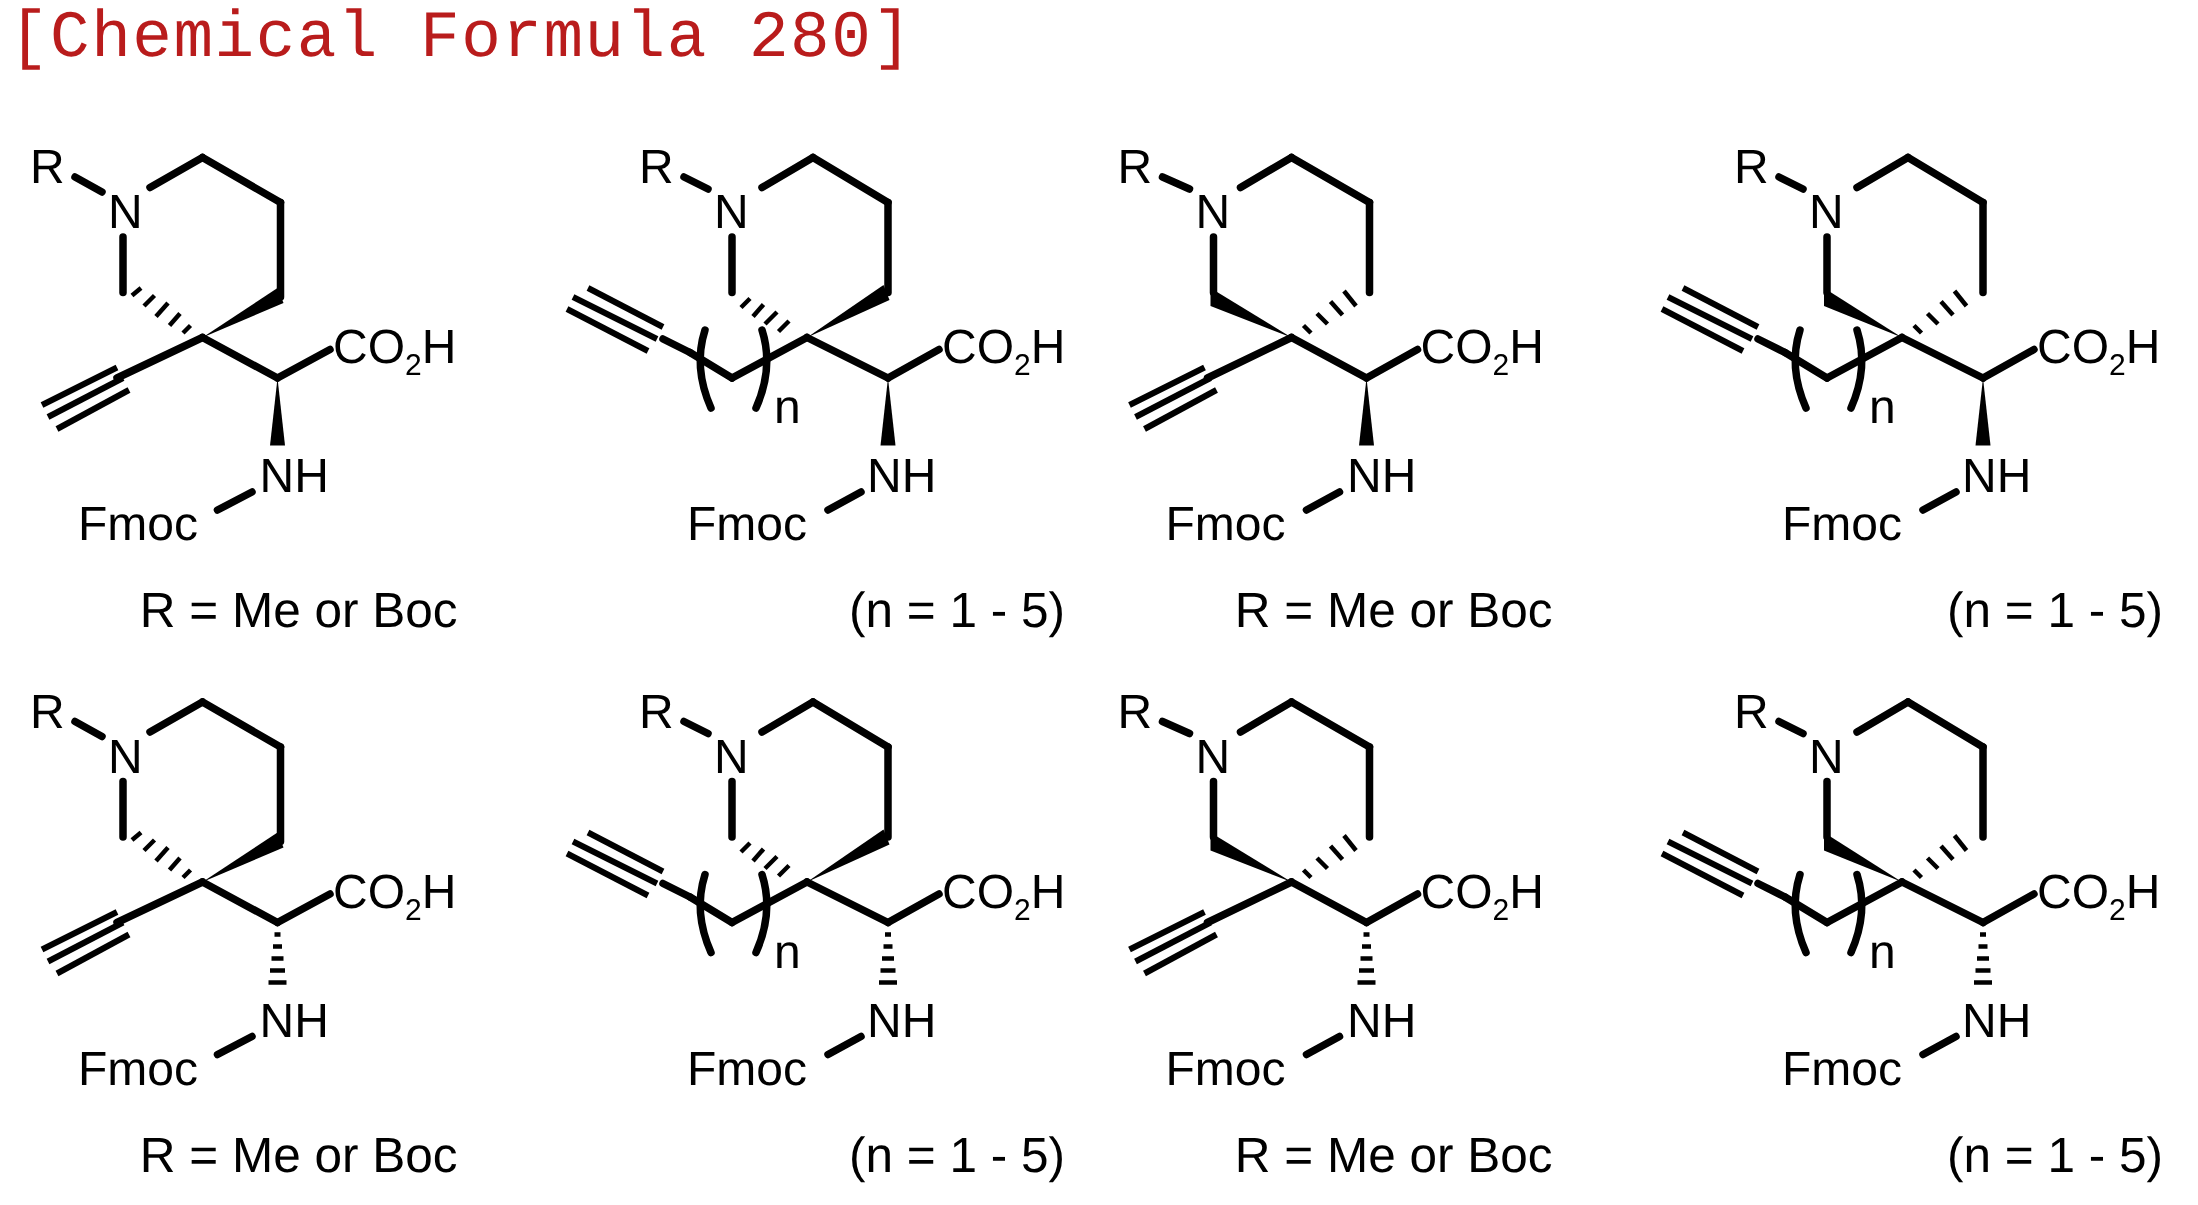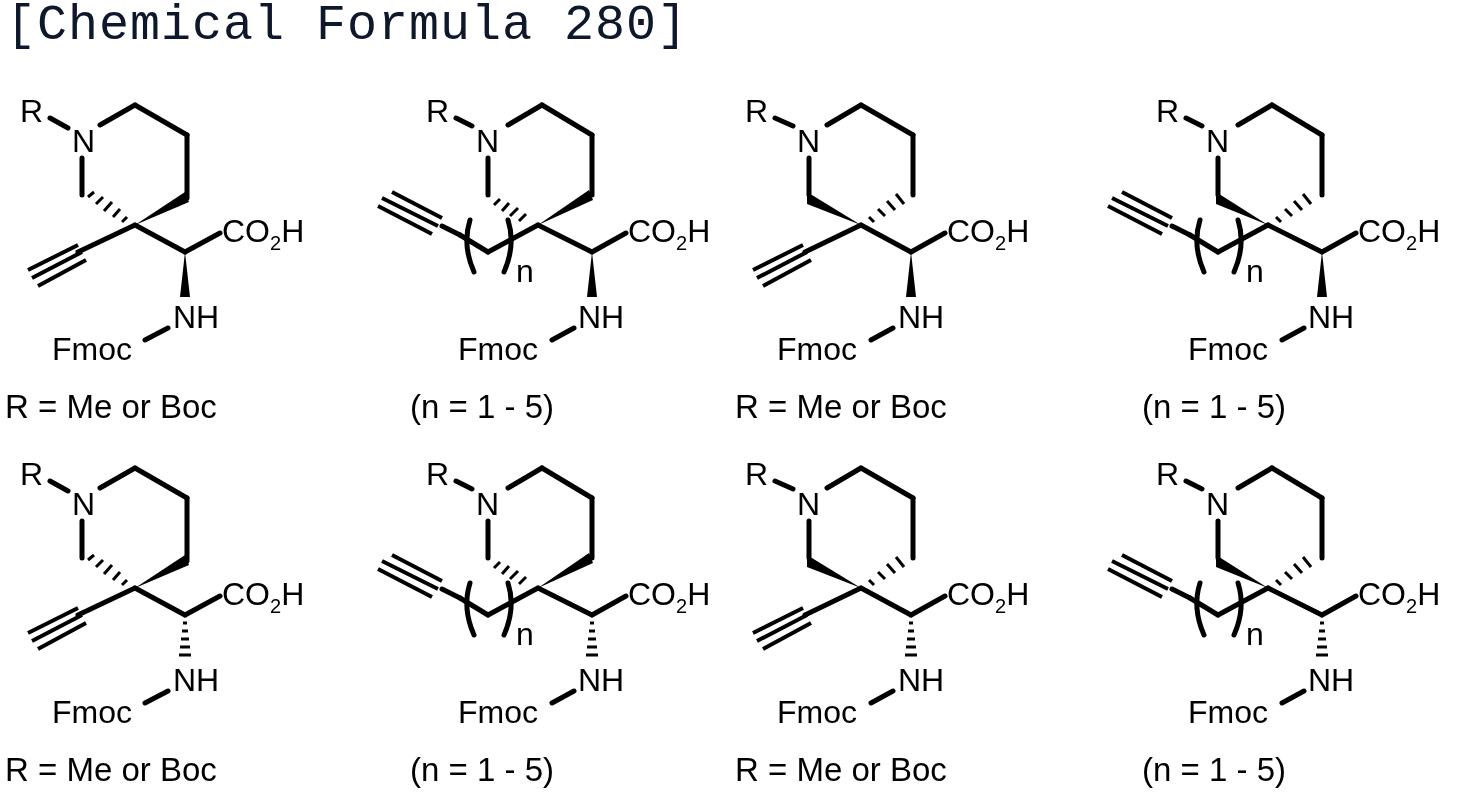--- a/index.html
+++ b/index.html
@@ -1,28 +1,28 @@
 <!DOCTYPE html>
 <html><head>
 <meta charset="utf-8">
 <style>
   html, body { margin: 0; padding: 0; background: #ffffff; }
   body { width: 1465px; height: 803px; position: relative; overflow: hidden; font-family: "Liberation Sans", sans-serif; color: #000; }
   .header {
     position: absolute; left: 6px; top: 0px;
     font-family: "Liberation Mono", "DejaVu Sans Mono", monospace;
-    font-size: 50px; letter-spacing: 1px; line-height: 52px; color: #0f172a;
+    font-size: 44px; letter-spacing: 1px; line-height: 52px; color: #b91c1c;
   }
   .grid { position: absolute; left: 0; top: 80px; width: 1465px; height: 723px; }
   .cell { position: absolute; width: 366px; height: 362px; }
   .cell svg { position: absolute; left: 0; top: 0; overflow: visible; }
   .lbl { font-family: "Liberation Sans", sans-serif; font-size: 32px; fill: #000; }
   .sub { font-family: "Liberation Sans", sans-serif; font-size: 20px; fill: #000; }
   .caption {
-    position: absolute; top: 308px; left: 0; width: 300px; text-align: left;
+    position: absolute; top: 308px; left: 0; width: 300px; text-align: right;
     font-size: 33px; font-family: "Liberation Sans", sans-serif;
   }
   .bond { stroke: #000; stroke-width: 5; fill: none; stroke-linecap: round; }
   .thin { stroke: #000; stroke-width: 4; fill: none; }
 </style>
 </head>
 <body>
 
 <div class="header">[Chemical Formula 280]</div>
 

